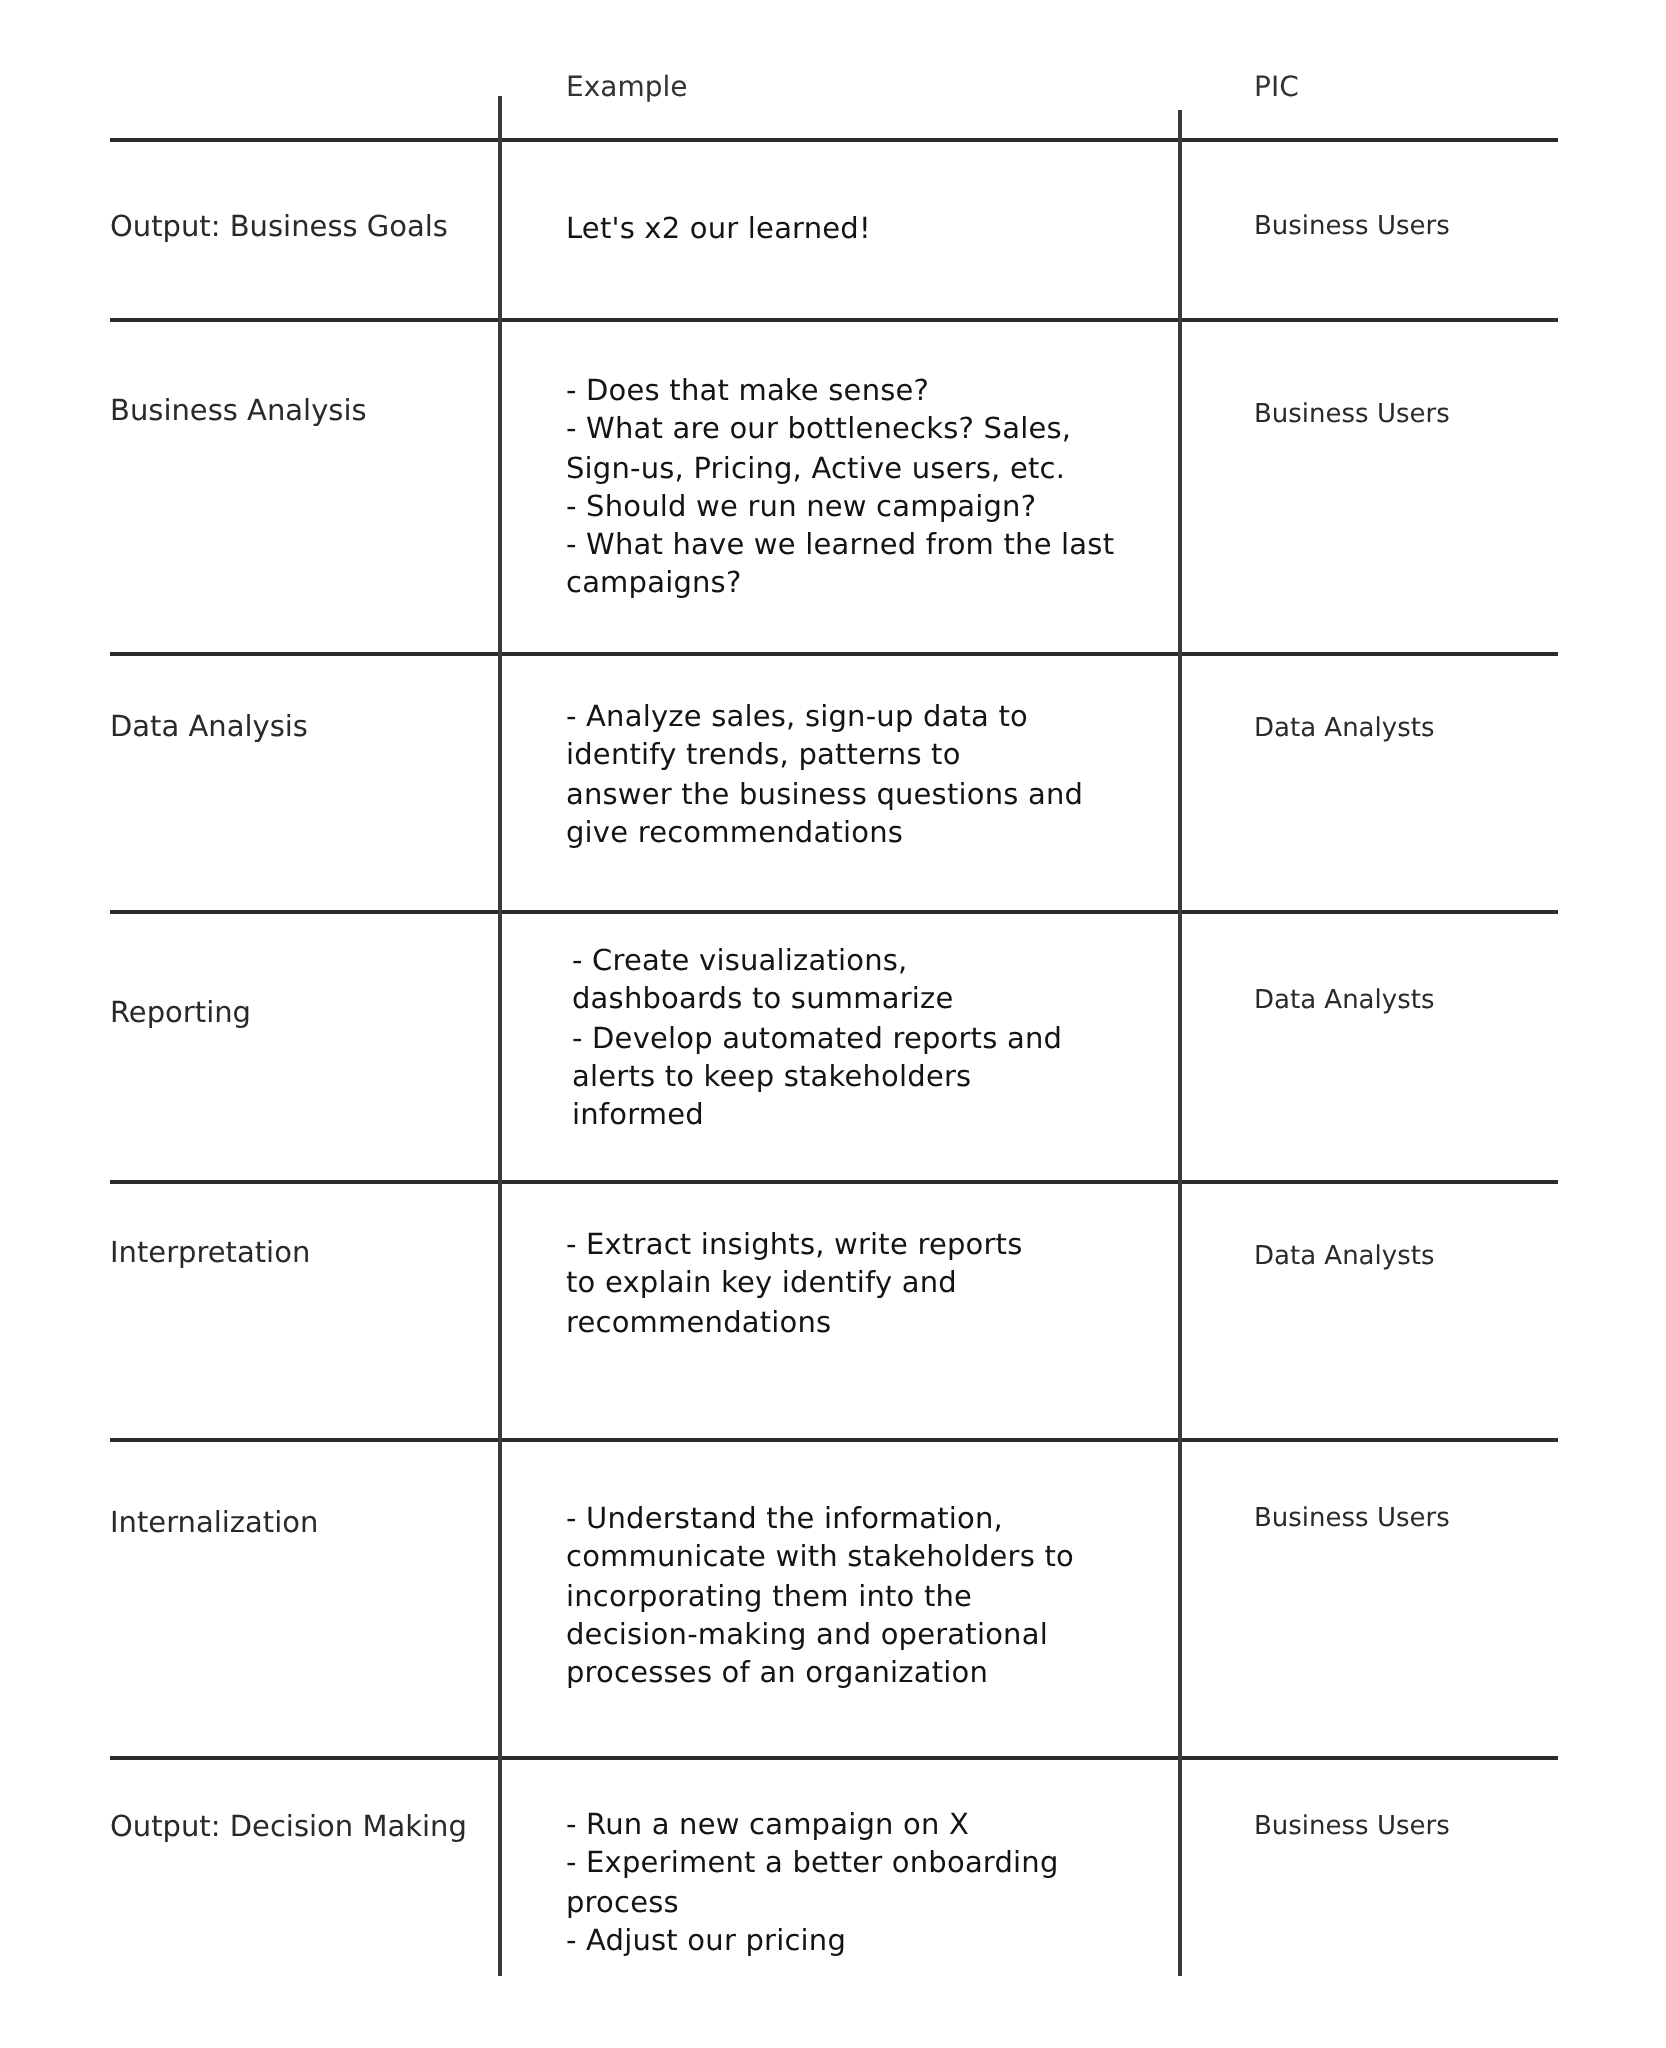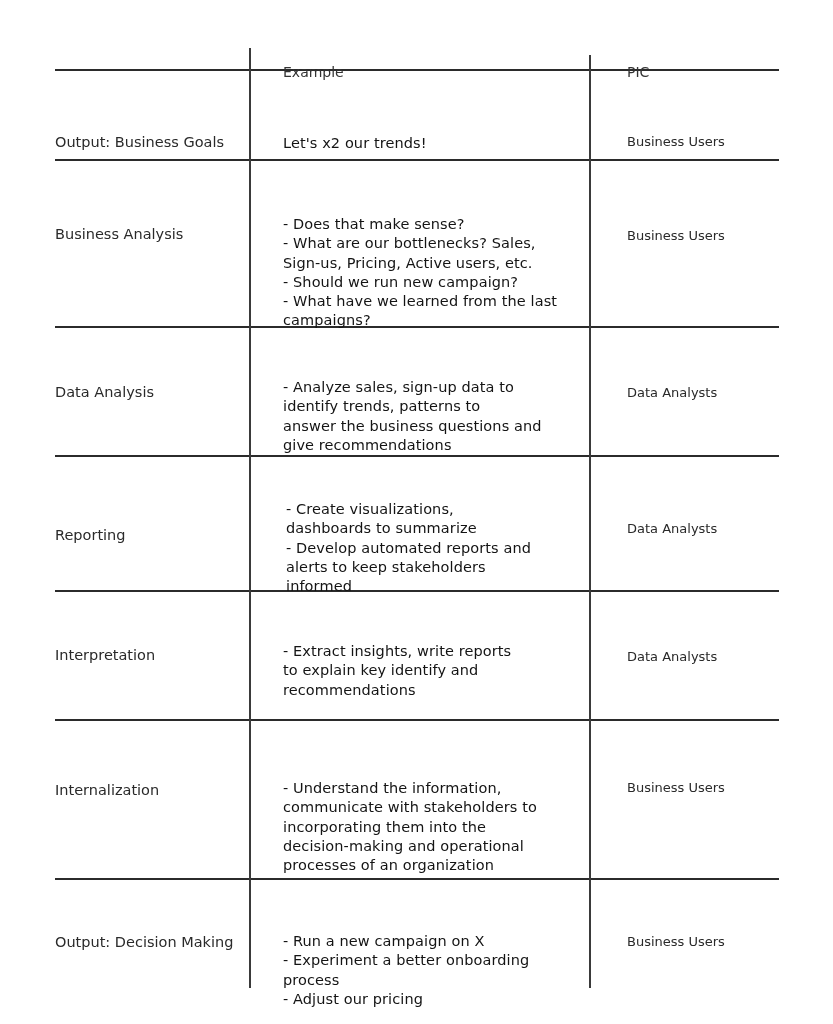--- a/index.html
+++ b/index.html
@@ -1,20 +1,20 @@
 <!DOCTYPE html>
 <html><head>
   <meta charset="utf-8">
   <style>
     html, body { margin: 0; padding: 0; background: #ffffff; }
     body { width: 833px; height: 1024px; position: relative; overflow: hidden;
            font-family: "DejaVu Sans", sans-serif; color: #1e1e1e; }
     .hline { position: absolute; height: 2px; background: #2b2b2b; }
     .vline { position: absolute; width: 2px; background: #3a3a3a; }
-    .txt { position: absolute; white-space: pre-line; margin-top: 28px; }
+    .txt { position: absolute; white-space: pre-line; }
     .hdr { font-size: 14px; color: #333; }
     .lbl { font-size: 14.5px; color: #2a2a2a; }
     .ex  { font-size: 14.5px; line-height: 19.3px; color: #141414; letter-spacing: 0.1px; }
     .pic { font-size: 13px; color: #2a2a2a; }
   </style>
 </head>
 <body>
 
 <div class="hline" style="left:55px; top:69px; width:724px;"></div>
 <div class="hline" style="left:55px; top:159px; width:724px;"></div>
@@ -25,21 +25,21 @@
 <div class="hline" style="left:55px; top:878px; width:724px;"></div>
 <div class="vline" style="left:249px; top:48px; height:940px;"></div>
 <div class="vline" style="left:589px; top:55px; height:933px;"></div>
 
 <div class="txt hdr" style="left:55px; top:36px;"></div>
 <div class="txt hdr" style="left:283px; top:36px;">Example</div>
 <div class="txt hdr" style="left:627px; top:36px;">PIC</div>
 
 <div>
   <div class="txt lbl" style="left:55px; top:106px;">Output: Business Goals</div>
-  <div class="txt ex" style="left:283px; top:106px;">Let's x2 our trends!</div>
+  <div class="txt ex" style="left:283px; top:106px;">Let's x2 our learned!</div>
   <div class="txt pic" style="left:627px; top:106px;">Business Users</div>
 </div>
 
 <div>
   <div class="txt lbl" style="left:55px; top:198px;">Business Analysis</div>
   <div class="txt ex" style="left:283px; top:187px;">- Does that make sense?
 - What are our bottlenecks? Sales,
 Sign-us, Pricing, Active users, etc.
 - Should we run new campaign?
 - What have we learned from the last

